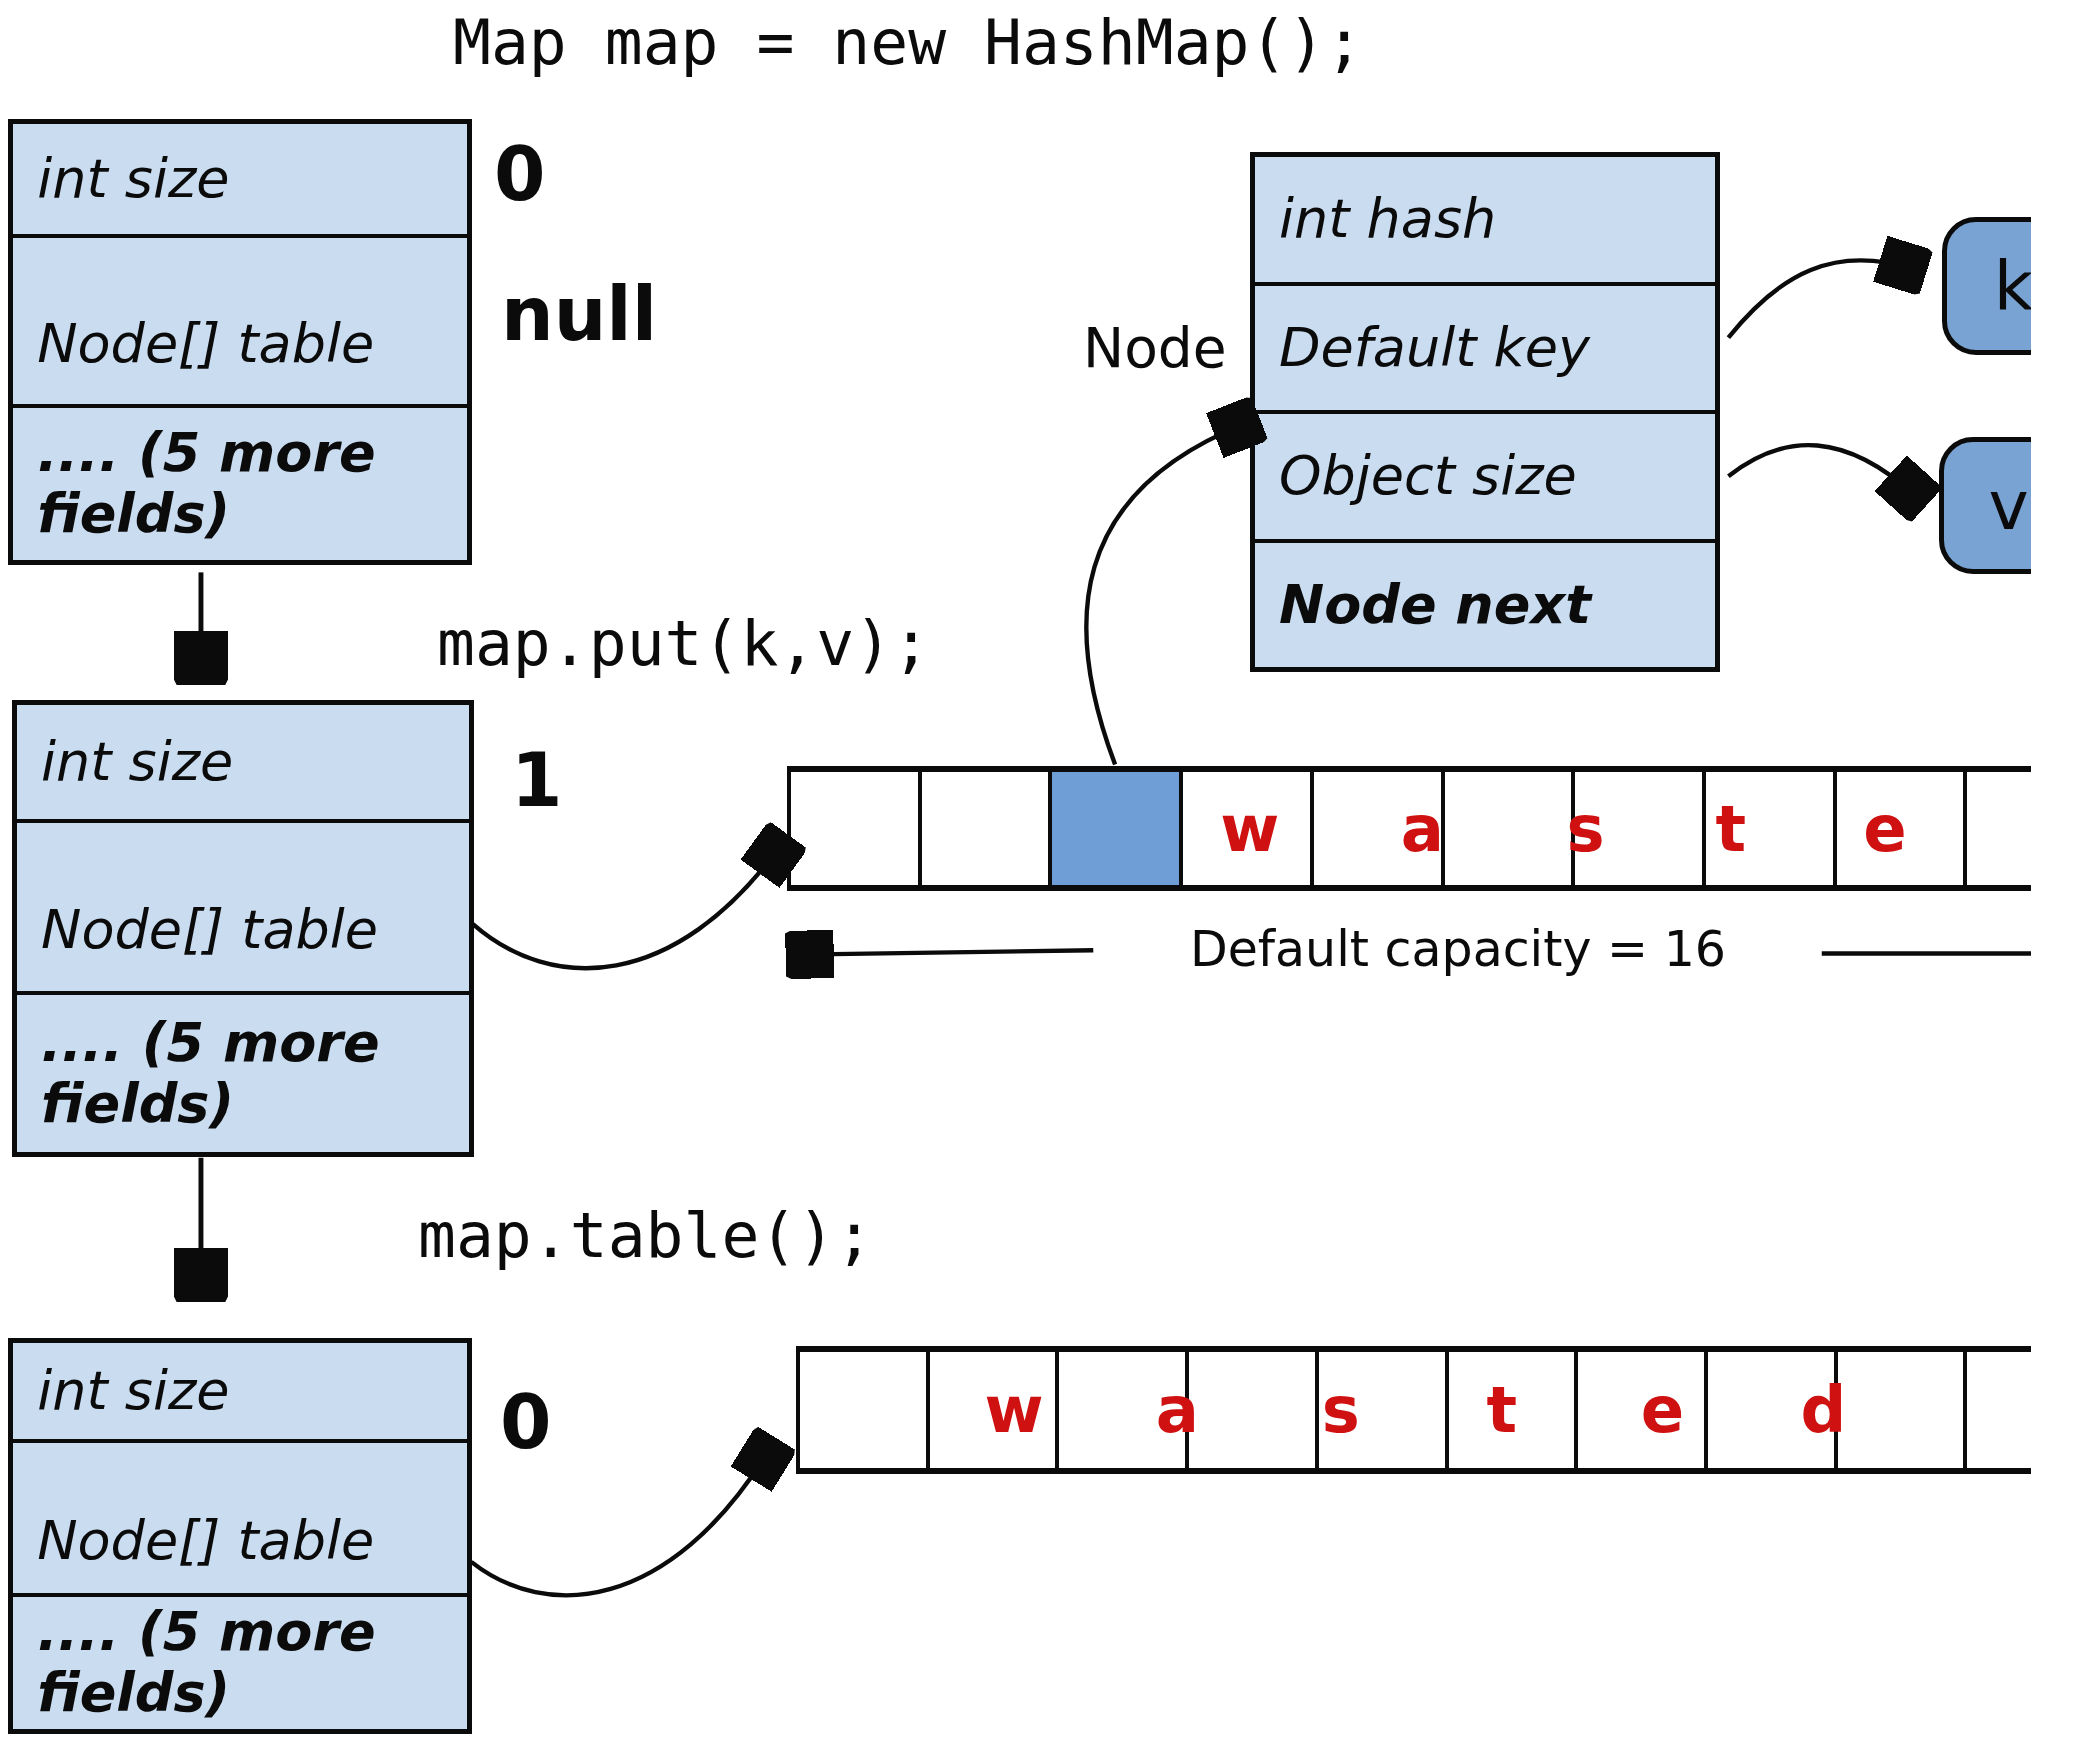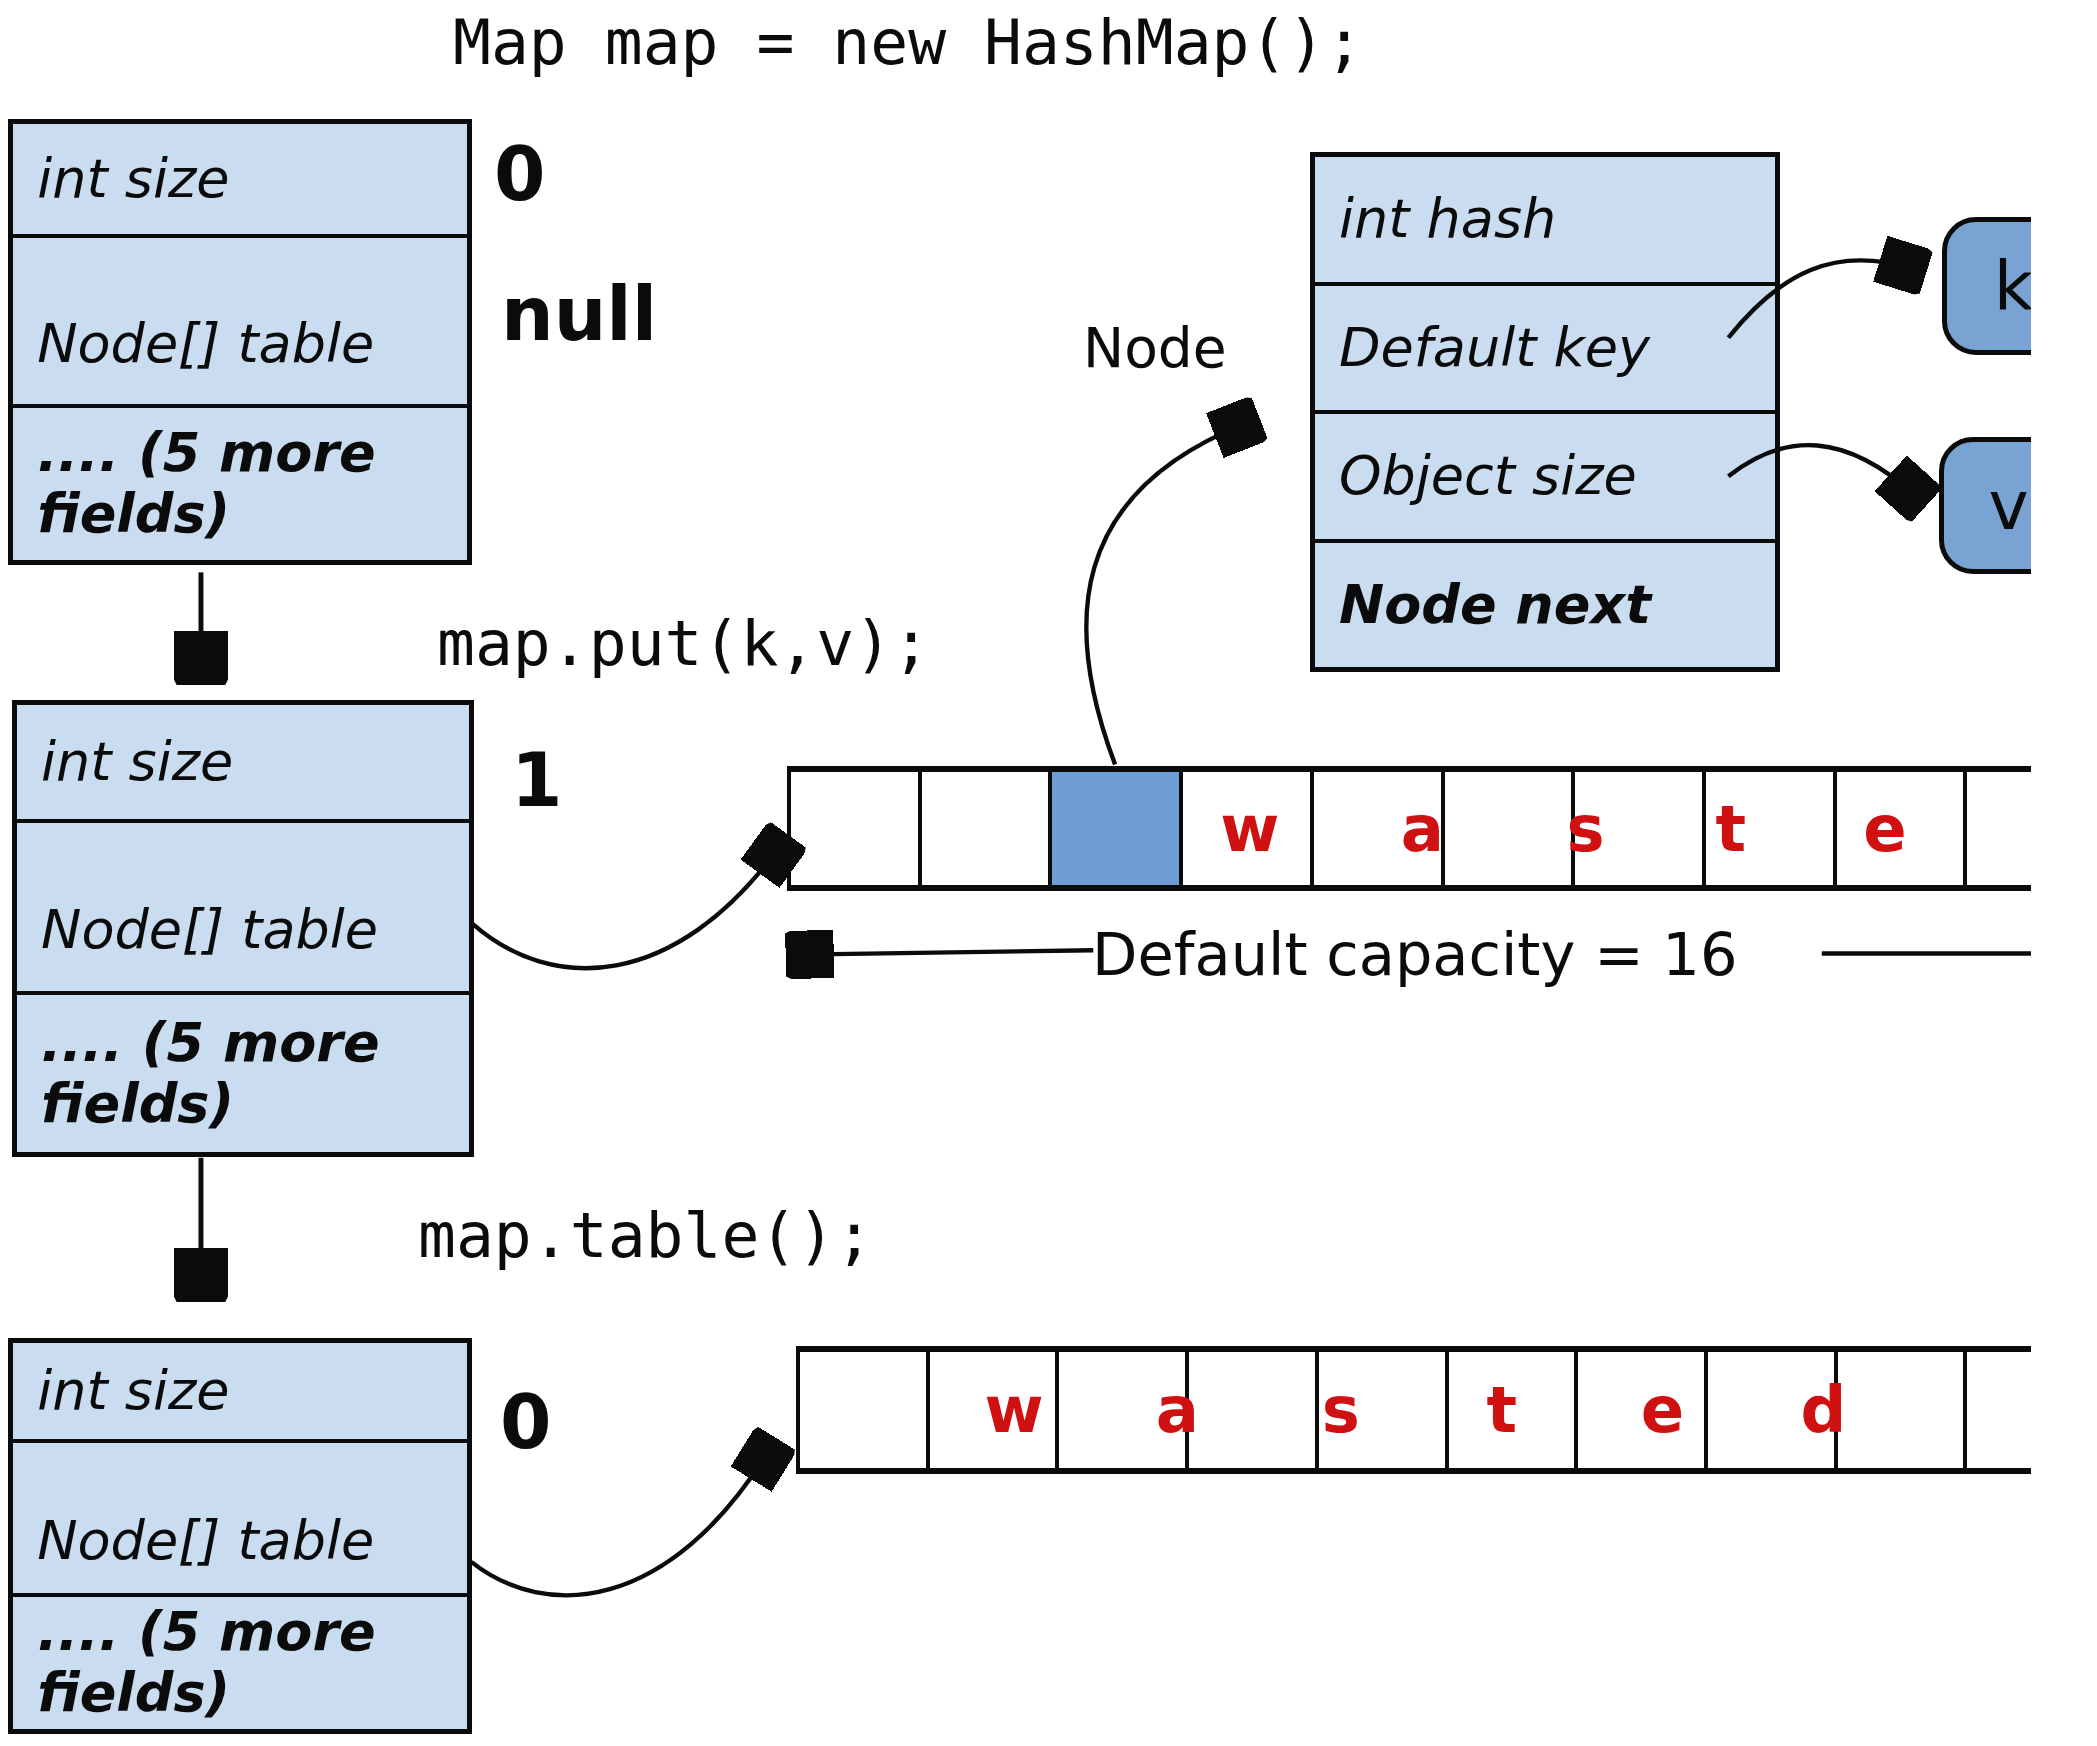--- a/index.html
+++ b/index.html
@@ -66,21 +66,22 @@
   .cell:last-child{border-right:none;}
   .cell.blue{background:var(--mid_blue,#6f9ed6);}
   .letter{
     position:absolute;top:50%;
     transform:translate(-50%,-50%);
     font-weight:bold;font-size:64px;line-height:1;
     color:var(--red,#cf1111);
   }
   .defcap{
     position:absolute;
-    font-size:59px;line-height:1.1;
+    font-size:49px;line-height:1.1;
+    text-align:center;
   }
   svg.arrows{position:absolute;left:0;top:0;pointer-events:none;}
   svg.arrows path, svg.arrows line{stroke:var(--ink,#0b0b0b);stroke-width:8;fill:none;}
   svg.arrows .thick{stroke-width:9;}
 </style>
 </head>
 <body>
 
 <div id="canvas">
 
@@ -127,21 +128,21 @@
       <span>Node[] table</span>
     </div>
     <div class="rrow r3">
       <span>.... (5 more</span>
       <span>fields)</span>
     </div>
   </div>
   <div class="val" style="left:500px;top:1385px">0</div>
 
   <div class="node-label" style="left:1083px;top:321px">Node</div>
-  <div class="record" style="left:1310px;top:152px;width:470px;height:520px">
+  <div class="record" style="left:1250px;top:152px;width:470px;height:520px">
     <div class="rrow nrow">
       <span>int hash</span>
     </div>
     <div class="rrow nrow">
       <span>Default key</span>
     </div>
     <div class="rrow nrow">
       <span>Object size</span>
     </div>
     <div class="rrow nrow">

